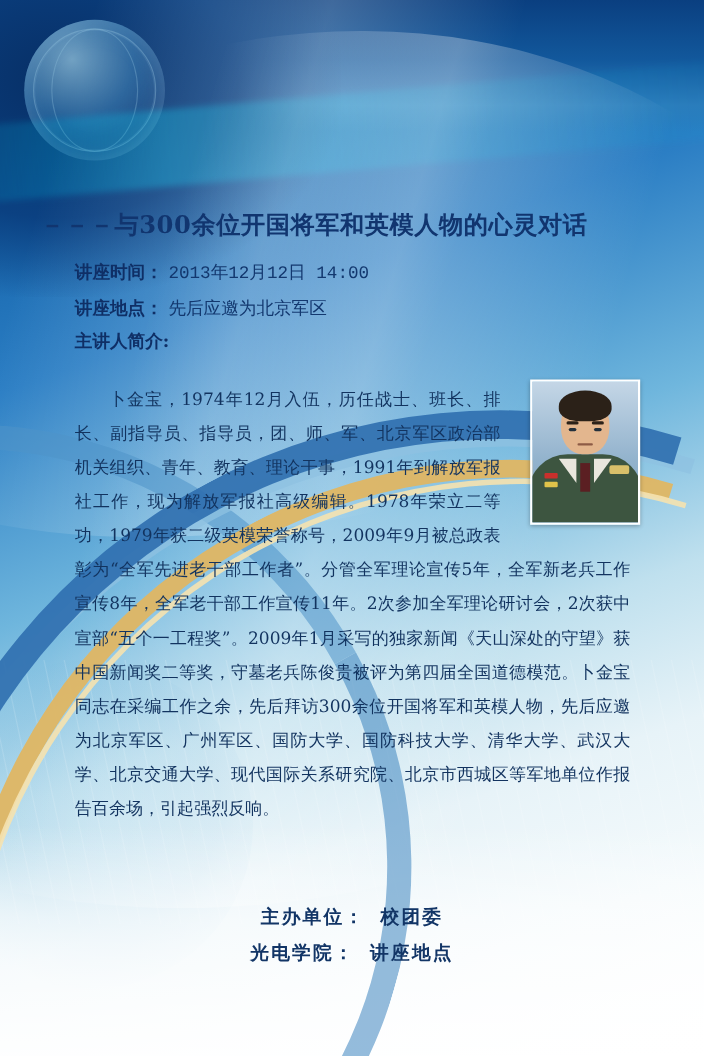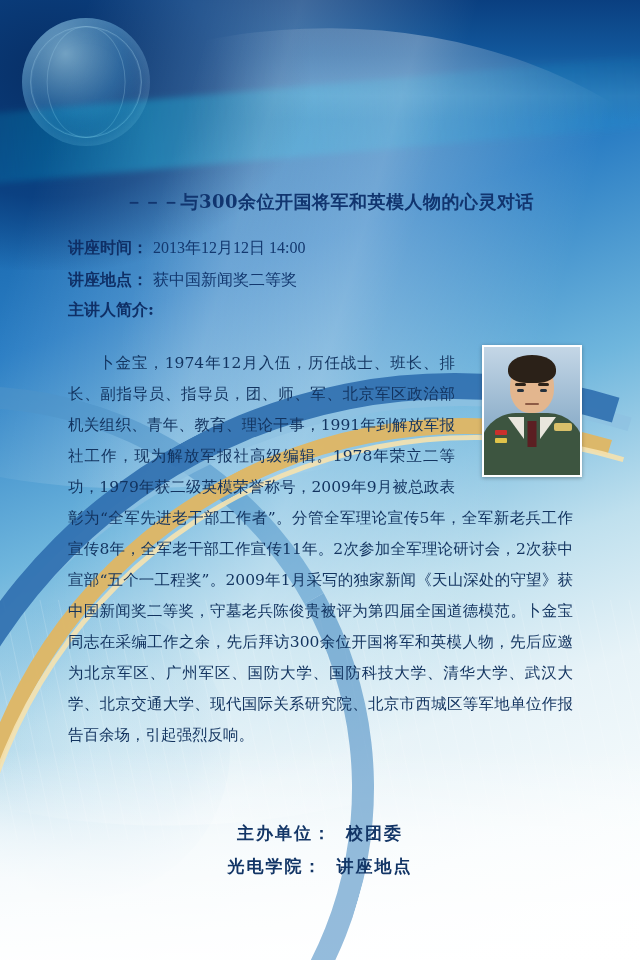--- a/index.html
+++ b/index.html
@@ -172,21 +172,21 @@
   .subhead {
     position: absolute;
     top: 190px;
     left: 0;
     width: 576px;
     padding-right: 42px;
     box-sizing: border-box;
     text-align: right;
     font-family: "DejaVu Serif", "Liberation Serif", serif;
     font-weight: bold;
-    font-size: 18px;
+    font-size: 22px;
     color: #11356f;
     letter-spacing: .5px;
   }
 
   .meta {
     position: absolute;
     left: 68px;
     width: 520px;
     font-size: 16px;
     color: #10316a;
@@ -194,21 +194,21 @@
   .meta-time { top: 238px; }
   .meta-place { top: 270px; }
   .meta-speaker { top: 300px; }
 
   .meta-label {
     font-family: "DejaVu Serif", "Liberation Serif", serif;
     font-weight: bold;
     color: #0f2f66;
   }
   .meta-value {
-    font-family: Liberation Serif, serif;
+    font-family: Liberation Mono, monospace;
     color: #13386f;
     margin-top: 32px;
   }
 
   .photo {
     position: absolute;
     top: 345px;
     right: 58px;
     width: 96px;
     height: 128px;
@@ -329,21 +329,21 @@
 
     <div class="subhead">－－－与300余位开国将军和英模人物的心灵对话</div>
 
     <div class="meta meta-time">
       <span class="meta-label">讲座时间：</span>
       <span class="meta-value">2013年12月12日 14:00</span>
     </div>
 
     <div class="meta meta-place">
       <span class="meta-label">讲座地点：</span>
-      <span class="meta-value">获中国新闻奖二等奖</span>
+      <span class="meta-value">先后应邀为北京军区</span>
     </div>
 
     <div class="meta meta-speaker">
       <span class="meta-label">主讲人简介:</span>
     </div>
 
     <div class="photo">
       <div class="ph-bg"></div>
       <div class="ph-body"></div>
       <div class="ph-collar-l"></div>

